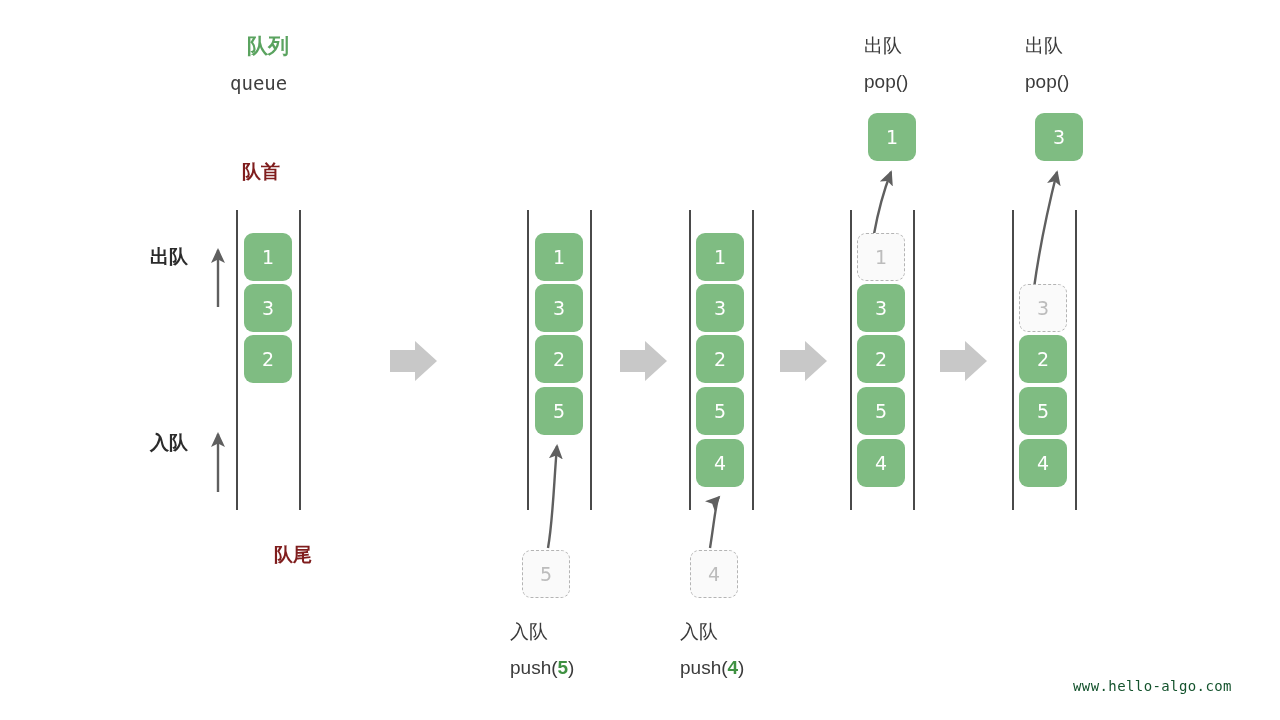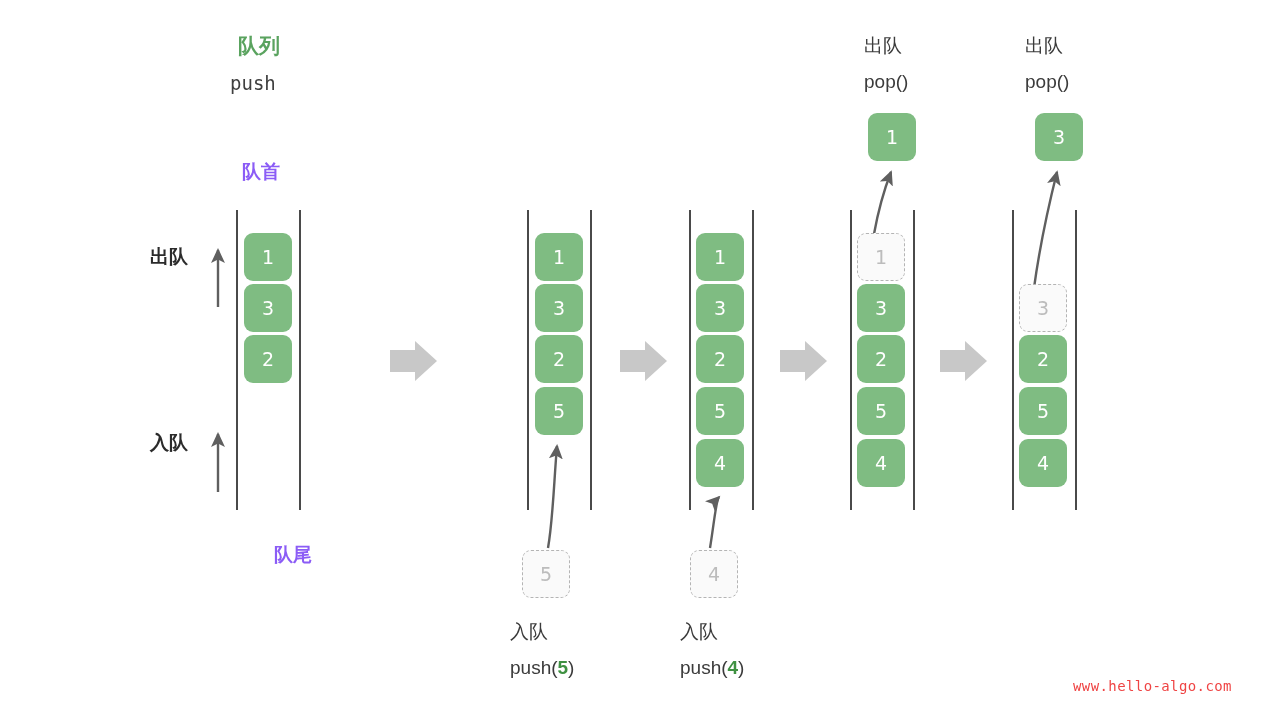--- a/index.html
+++ b/index.html
@@ -33,28 +33,29 @@
   .txt {
     position: absolute;
     white-space: pre;
     line-height: 1.0;
   }
   .title-cn {
     color: #5aa35f;
     font-weight: bold;
     font-size: 21px;
     font-family: "DejaVu Sans", "Liberation Sans", sans-serif;
+    margin-left: 9px;
   }
   .title-en {
     color: #3f3f3f;
     font-size: 19px;
     font-family: "DejaVu Sans Mono", "Liberation Mono", monospace;
   }
   .edge-label {
-    color: #8b5cf6;
+    color: #7f1d1d;
     font-weight: bold;
     font-size: 19px;
   }
   .op-cn {
     color: #3b3b3b;
     font-size: 19px;
     font-weight: normal;
   }
   .op-code {
     color: #3b3b3b;
@@ -64,21 +65,21 @@
   .op-code .arg {
     color: #3f9142;
     font-weight: bold;
   }
   .dir-label {
     color: #2b2b2b;
     font-weight: bold;
     font-size: 19px;
   }
   .watermark {
-    color: #ef4444;
+    color: #14532d;
     font-size: 14px;
     font-family: "DejaVu Sans Mono", "Liberation Mono", monospace;
     letter-spacing: 0.4px;
     text-align: center;
   }
 
   
   .cell {
     position: absolute;
     width: 48px;
@@ -147,21 +148,21 @@
     </g>
     <g>
       <path d="M780,350 L805,350 L805,341 L827,361 L805,381 L805,372 L780,372 Z" fill="#c8c8c8"></path>
     </g>
     <g>
       <path d="M940,350 L965,350 L965,341 L987,361 L965,381 L965,372 L940,372 Z" fill="#c8c8c8"></path>
     </g>
   </svg>
 
   <div class="txt title-cn" style="left:238px; top:36px;">队列</div>
-  <div class="txt title-en" style="left:230px; top:74px;">push</div>
+  <div class="txt title-en" style="left:230px; top:74px;">queue</div>
 
   <div class="txt edge-label" style="left:242px; top:162px;">队首</div>
   <div class="txt edge-label" style="left:242px; top:545px;padding-left:32px;">队尾</div>
   <div class="txt dir-label" style="left:150px; top:247px;">出队</div>
   <div class="txt dir-label" style="left:150px; top:433px;">入队</div>
 
   <div class="rail" style="left:236px; top:210px; height:300px;"></div>
   <div class="rail" style="left:299px; top:210px; height:300px;"></div>
 
   <div class="cell" style="left:244px; top:233px;">1</div>

